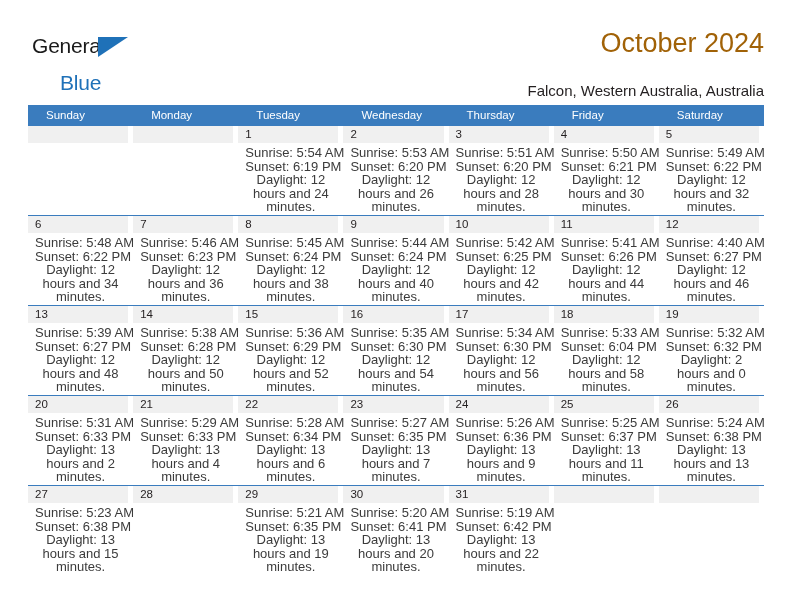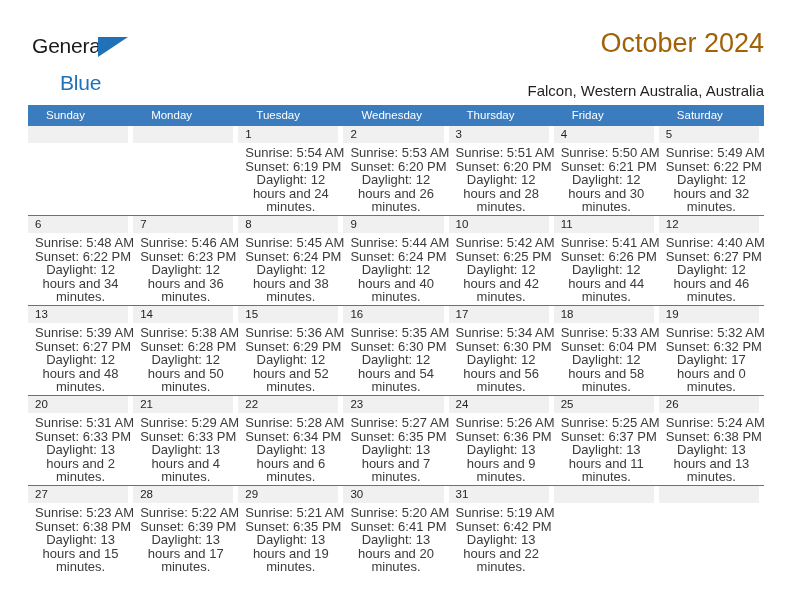--- a/index.html
+++ b/index.html
@@ -363,21 +363,21 @@
               <div class="sunrise">Sunrise: 5:33 AM</div>
               <div class="sunset">Sunset: 6:04 PM</div>
               <div class="daylight">Daylight: 12 hours and 58 minutes.</div>
             </div>
           </div>
           <div class="day-cell">
             <div class="day-num">19</div>
             <div class="day-body">
               <div class="sunrise">Sunrise: 5:32 AM</div>
               <div class="sunset">Sunset: 6:32 PM</div>
-              <div class="daylight">Daylight: 17 hours and 0 minutes.</div>
+              <div class="daylight">Daylight: 2 hours and 0 minutes.</div>
             </div>
           </div>
         </div>
         <div class="week">
           <div class="day-cell">
             <div class="day-num">20</div>
             <div class="day-body">
               <div class="sunrise">Sunrise: 5:31 AM</div>
               <div class="sunset">Sunset: 6:33 PM</div>
               <div class="daylight">Daylight: 13 hours and 2 minutes.</div>
@@ -436,25 +436,20 @@
           <div class="day-cell">
             <div class="day-num">27</div>
             <div class="day-body">
               <div class="sunrise">Sunrise: 5:23 AM</div>
               <div class="sunset">Sunset: 6:38 PM</div>
               <div class="daylight">Daylight: 13 hours and 15 minutes.</div>
             </div>
           </div>
           <div class="day-cell">
             <div class="day-num">28</div>
-            <div class="day-body">
-              <div class="sunrise">Sunrise: 5:22 AM</div>
-              <div class="sunset">Sunset: 6:39 PM</div>
-              <div class="daylight">Daylight: 13 hours and 17 minutes.</div>
-            </div>
           </div>
           <div class="day-cell">
             <div class="day-num">29</div>
             <div class="day-body">
               <div class="sunrise">Sunrise: 5:21 AM</div>
               <div class="sunset">Sunset: 6:35 PM</div>
               <div class="daylight">Daylight: 13 hours and 19 minutes.</div>
             </div>
           </div>
           <div class="day-cell">

